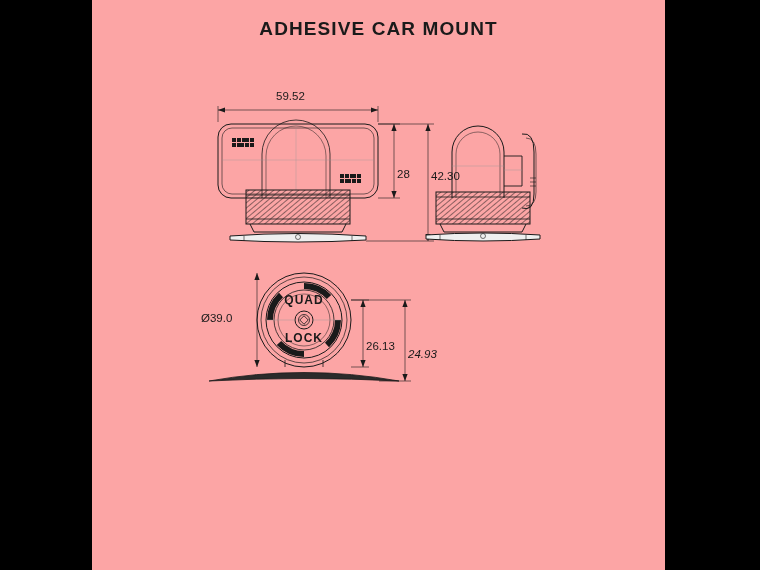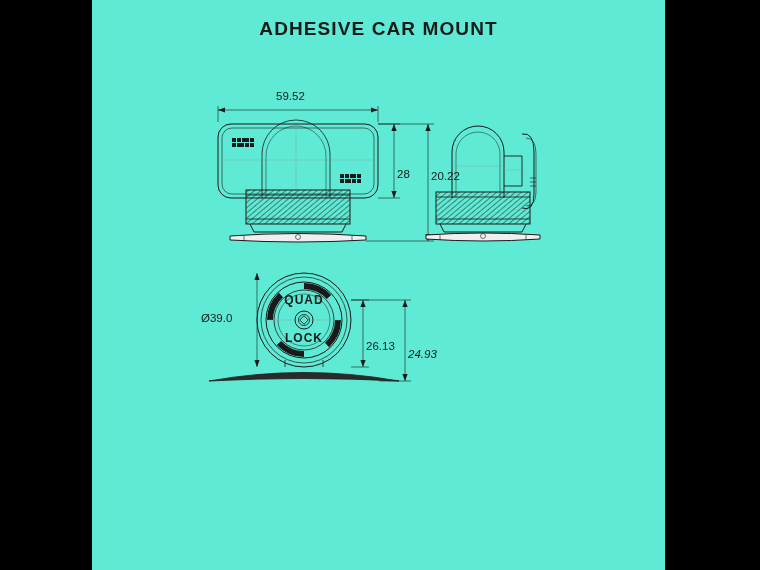--- a/index.html
+++ b/index.html
@@ -6,21 +6,21 @@
   body{
     width:760px;height:570px;
     background:#000;
     font-family:"Liberation Sans", sans-serif;
     overflow:hidden;
   }
   #sheet{
     position:absolute;
     left:92px;top:0;
     width:573px;height:570px;
-    background:#5eead4;
+    background:#fca5a5;
   }
   #page-title{
     position:absolute;
     left:0;top:18px;
     width:573px;
     text-align:center;
     font-size:19px;
     font-weight:700;
     letter-spacing:1.1px;
     color:#1a1a1a;
@@ -124,21 +124,21 @@
         <line x1="178" y1="24" x2="234" y2="24"></line>
         <line x1="166" y1="141" x2="234" y2="141"></line>
         <line x1="228" y1="24" x2="228" y2="141"></line>
         <path d="M228 24 l-2.6 7 h5.2 z" fill="#1a1a1a" stroke="none"></path>
         <path d="M228 141 l-2.6 -7 h5.2 z" fill="#1a1a1a" stroke="none"></path>
       </g>
     </svg>
 
     <div class="dim-label" style="left:76px;top:-10px;">59.52</div>
     <div class="dim-label" style="left:197px;top:68px;">28</div>
-    <div class="dim-label" style="left:231px;top:70px;">20.22</div>
+    <div class="dim-label" style="left:231px;top:70px;">42.30</div>
   </div>
 
   <div class="view" style="left:330px;top:108px;width:140px;height:140px;">
     <svg width="140" height="140" viewBox="0 0 140 140">
       <g fill="none" stroke="#1a1a1a" stroke-width="1">
 
         <path d="M30 90 L30 44 A26 26 0 0 1 82 44 L82 90"></path>
         <path d="M34 90 L34 46 A22 22 0 0 1 78 46 L78 90" stroke-width="0.5"></path>
         <line x1="30" y1="58" x2="82" y2="58" stroke-width="0.4" stroke="#9a9a9a"></line>
 

